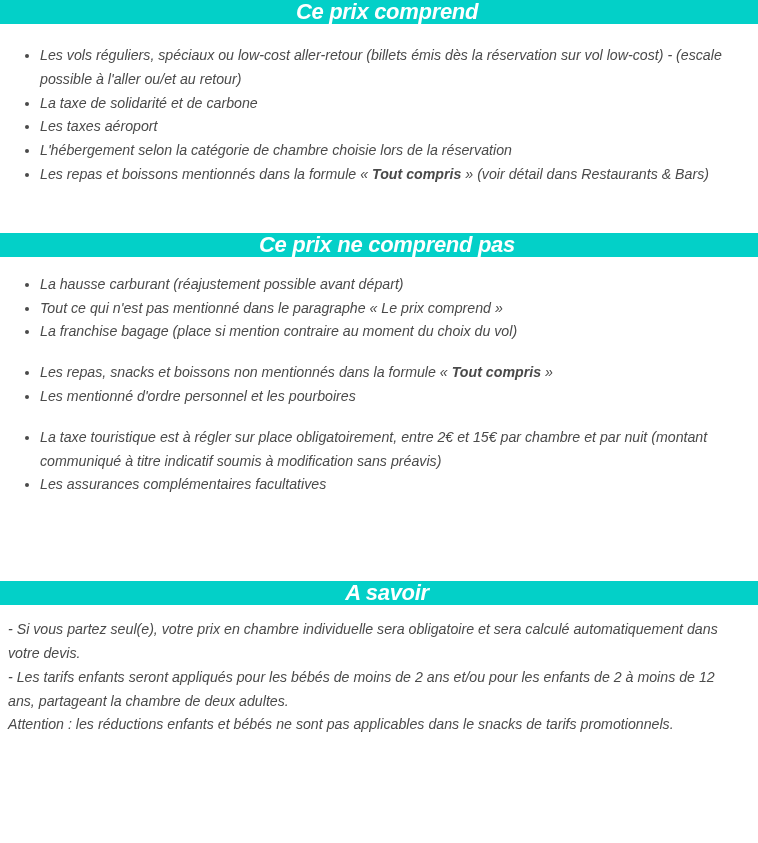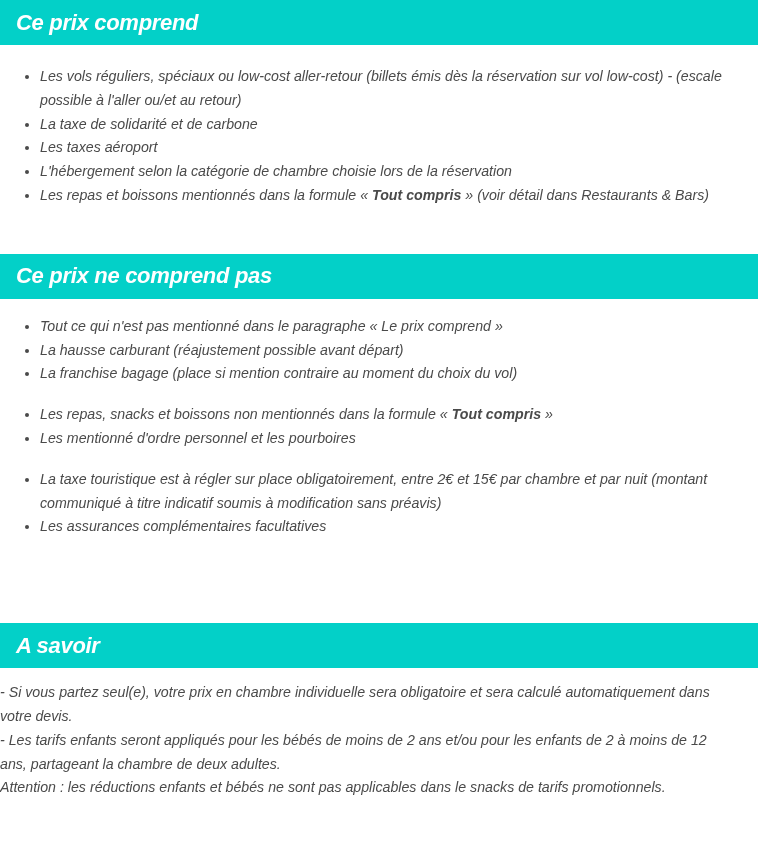--- a/index.html
+++ b/index.html
@@ -18,25 +18,26 @@
     position: relative;
     width: 758px;
     min-height: 843px;
     overflow: hidden;
   }
 
   
   .section-bar {
     width: 100%;
     background: #03d0c8;
-    height: 45px;
+    height: 24px;
     display: flex;
     align-items: center;
     box-sizing: border-box;
     padding-left: 16px;
+    justify-content: center;
   }
   .section-bar-title {
     color: #ffffff;
     font-family: "Liberation Sans Narrow", "Liberation Sans", "DejaVu Sans", sans-serif;
     font-size: 22px;
     font-style: italic;
     font-weight: bold;
     letter-spacing: -0.3px;
     line-height: 1;
     white-space: nowrap;
@@ -80,21 +81,21 @@
     margin-top: 17px;
   }
 
   b.strong {
     font-weight: bold;
     font-style: italic;
   }
 
   
   .para-block {
-    padding: 0 36px 0 0;
+    padding: 0 36px 0 8px;
   }
   p.para-line {
     color: #4a4a4a;
     font-family: "Liberation Sans Narrow", "Liberation Sans", "DejaVu Sans", sans-serif;
     font-size: 14.2px;
     font-style: italic;
     line-height: 23.8px;
     margin: 0;
     padding: 0;
     text-align: left;
@@ -133,22 +134,22 @@
 
   <div class="spacer-46"></div>
 
   <div class="section">
     <div class="section-bar">
       <span class="section-bar-title">Ce prix ne comprend pas</span>
     </div>
     <div class="pad-top-16"></div>
     <div class="section-body">
       <ul class="bullet-list">
+        <li class="bullet-item">La hausse carburant (réajustement possible avant départ)</li>
         <li class="bullet-item">Tout ce qui n'est pas mentionné dans le paragraphe « Le prix comprend »</li>
-        <li class="bullet-item">La hausse carburant (réajustement possible avant départ)</li>
         <li class="bullet-item">La franchise bagage (place si mention contraire au moment du choix du vol)</li>
         <li class="bullet-item gap-before">
           <span>Les repas, snacks et boissons non mentionnés dans la formule « </span><b class="strong">Tout compris</b><span> »</span>
         </li>
         <li class="bullet-item">Les mentionné d'ordre personnel et les pourboires</li>
         <li class="bullet-item gap-before">La taxe touristique est à régler sur place obligatoirement, entre 2€ et 15€ par chambre et par nuit (montant communiqué à titre indicatif soumis à modification sans préavis)</li>
         <li class="bullet-item">Les assurances complémentaires facultatives</li>
       </ul>
     </div>
   </div>

